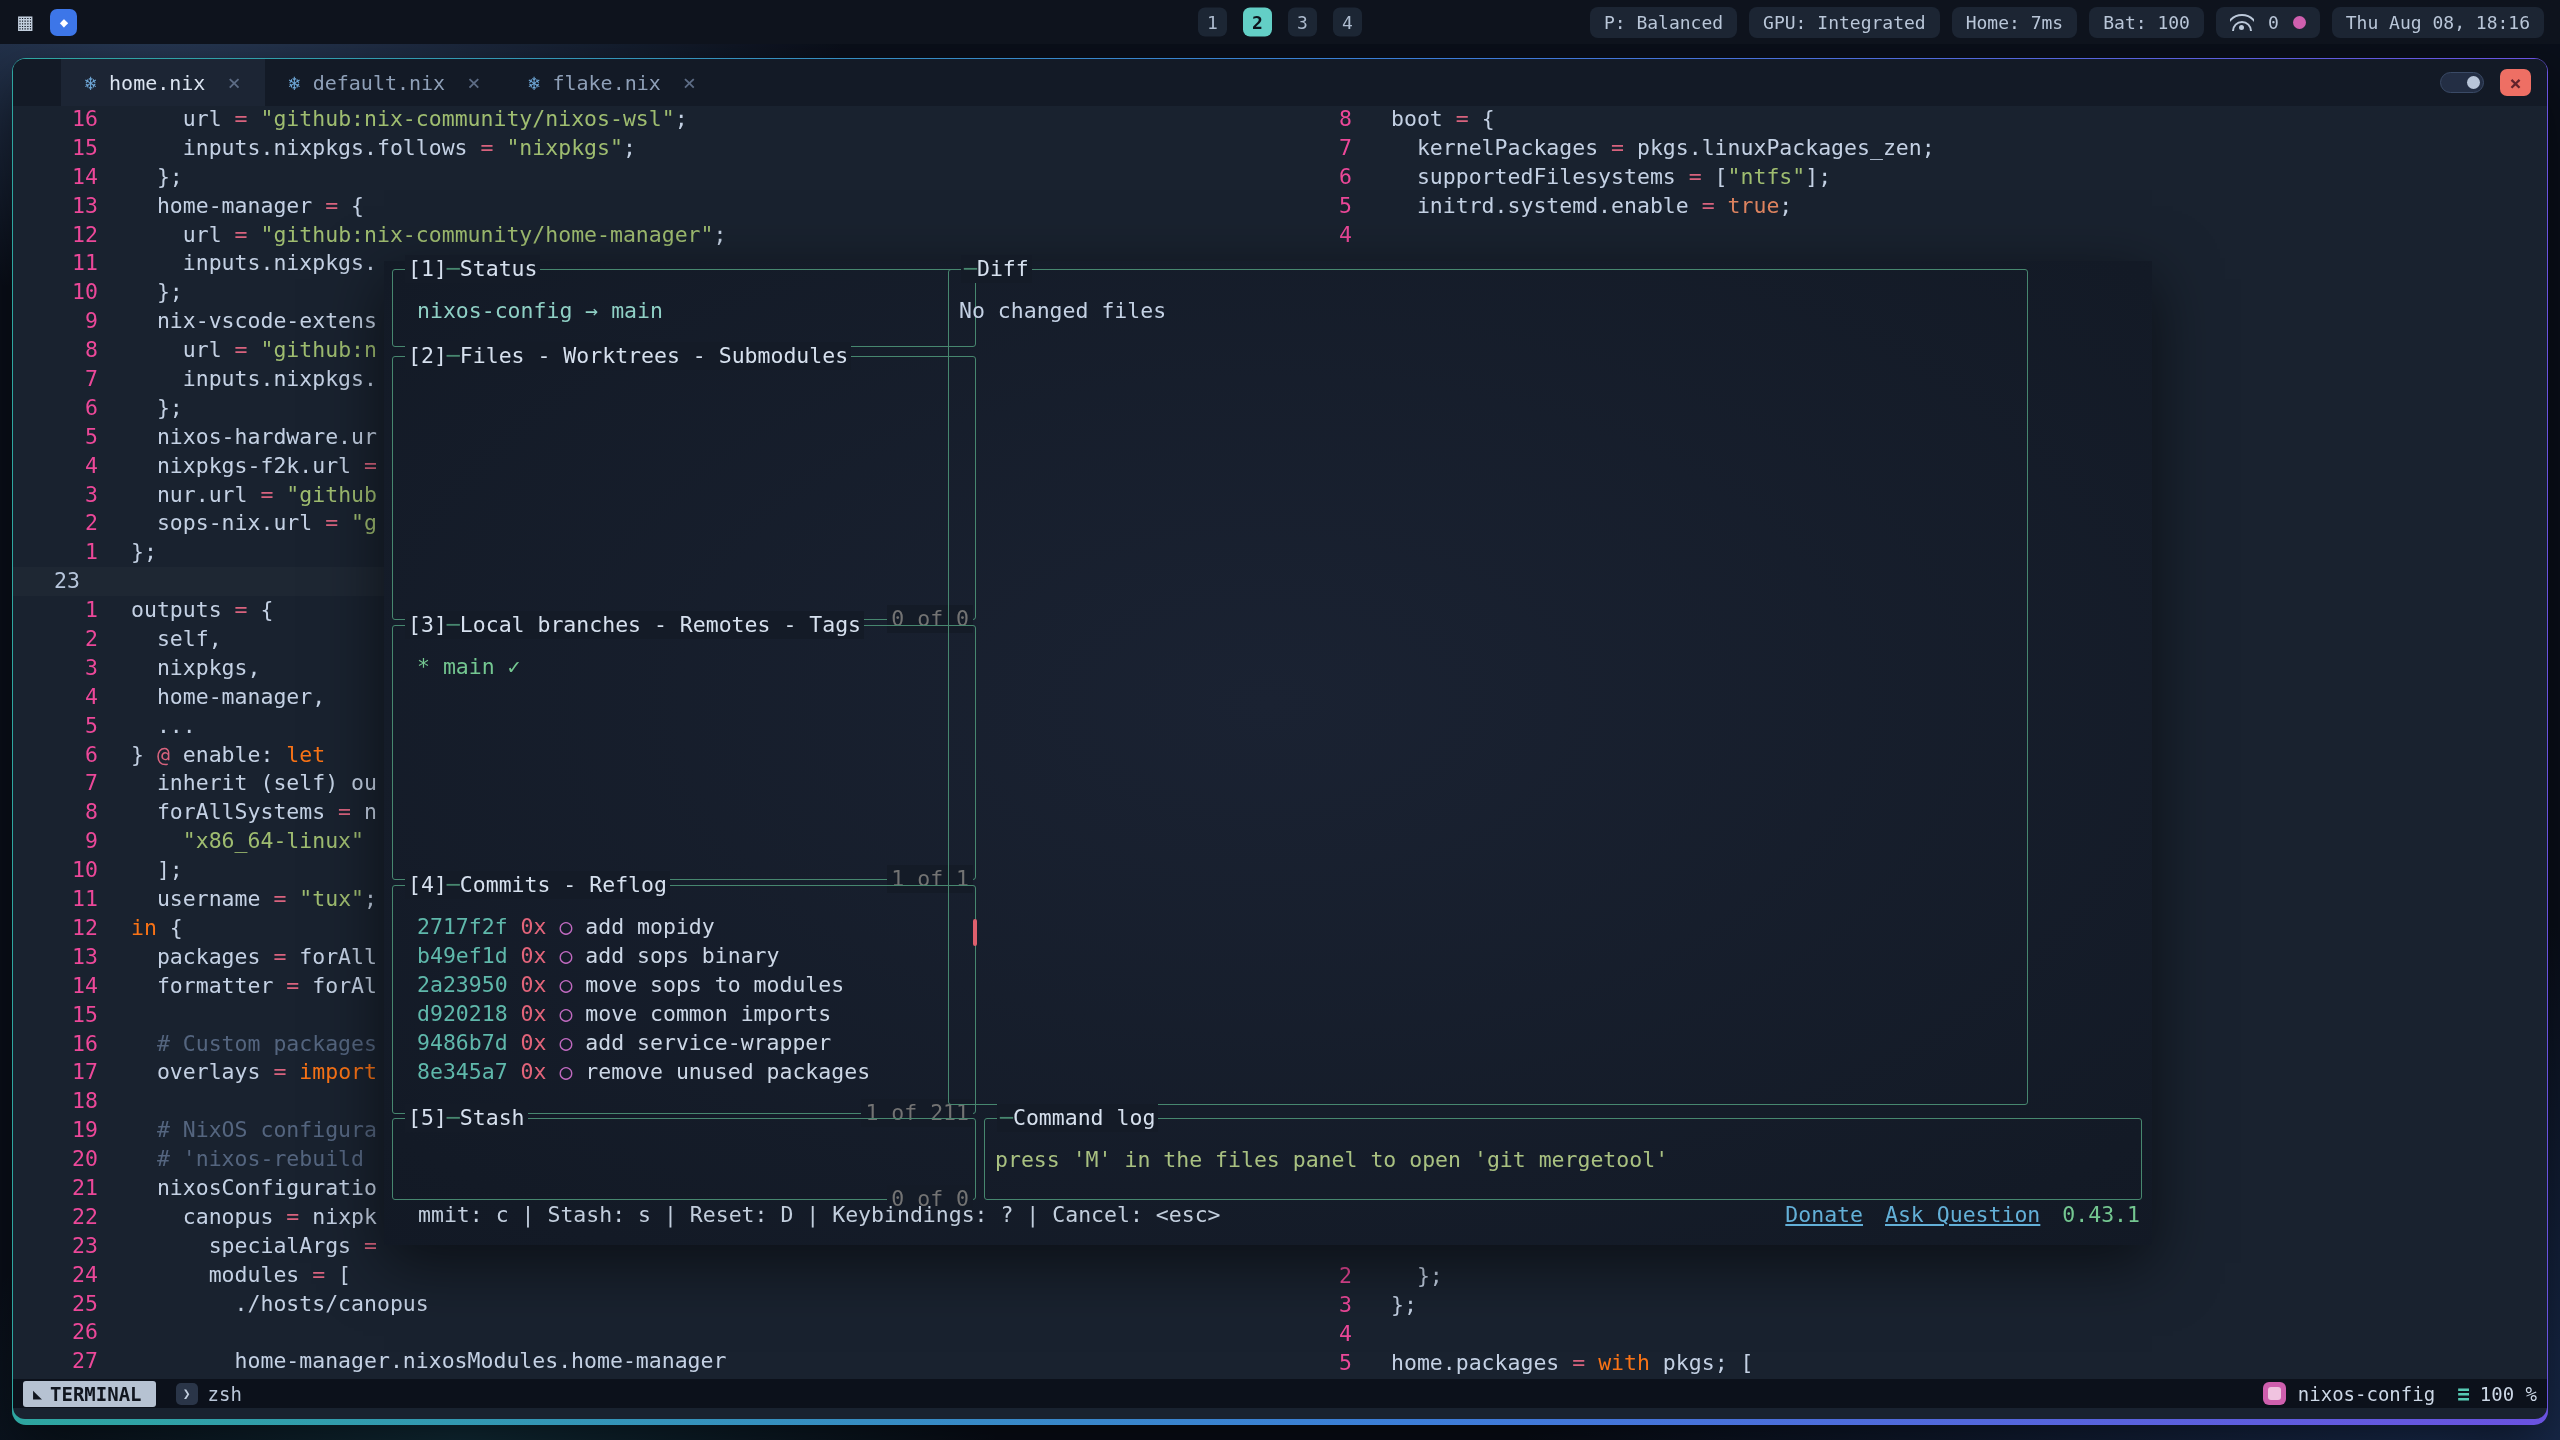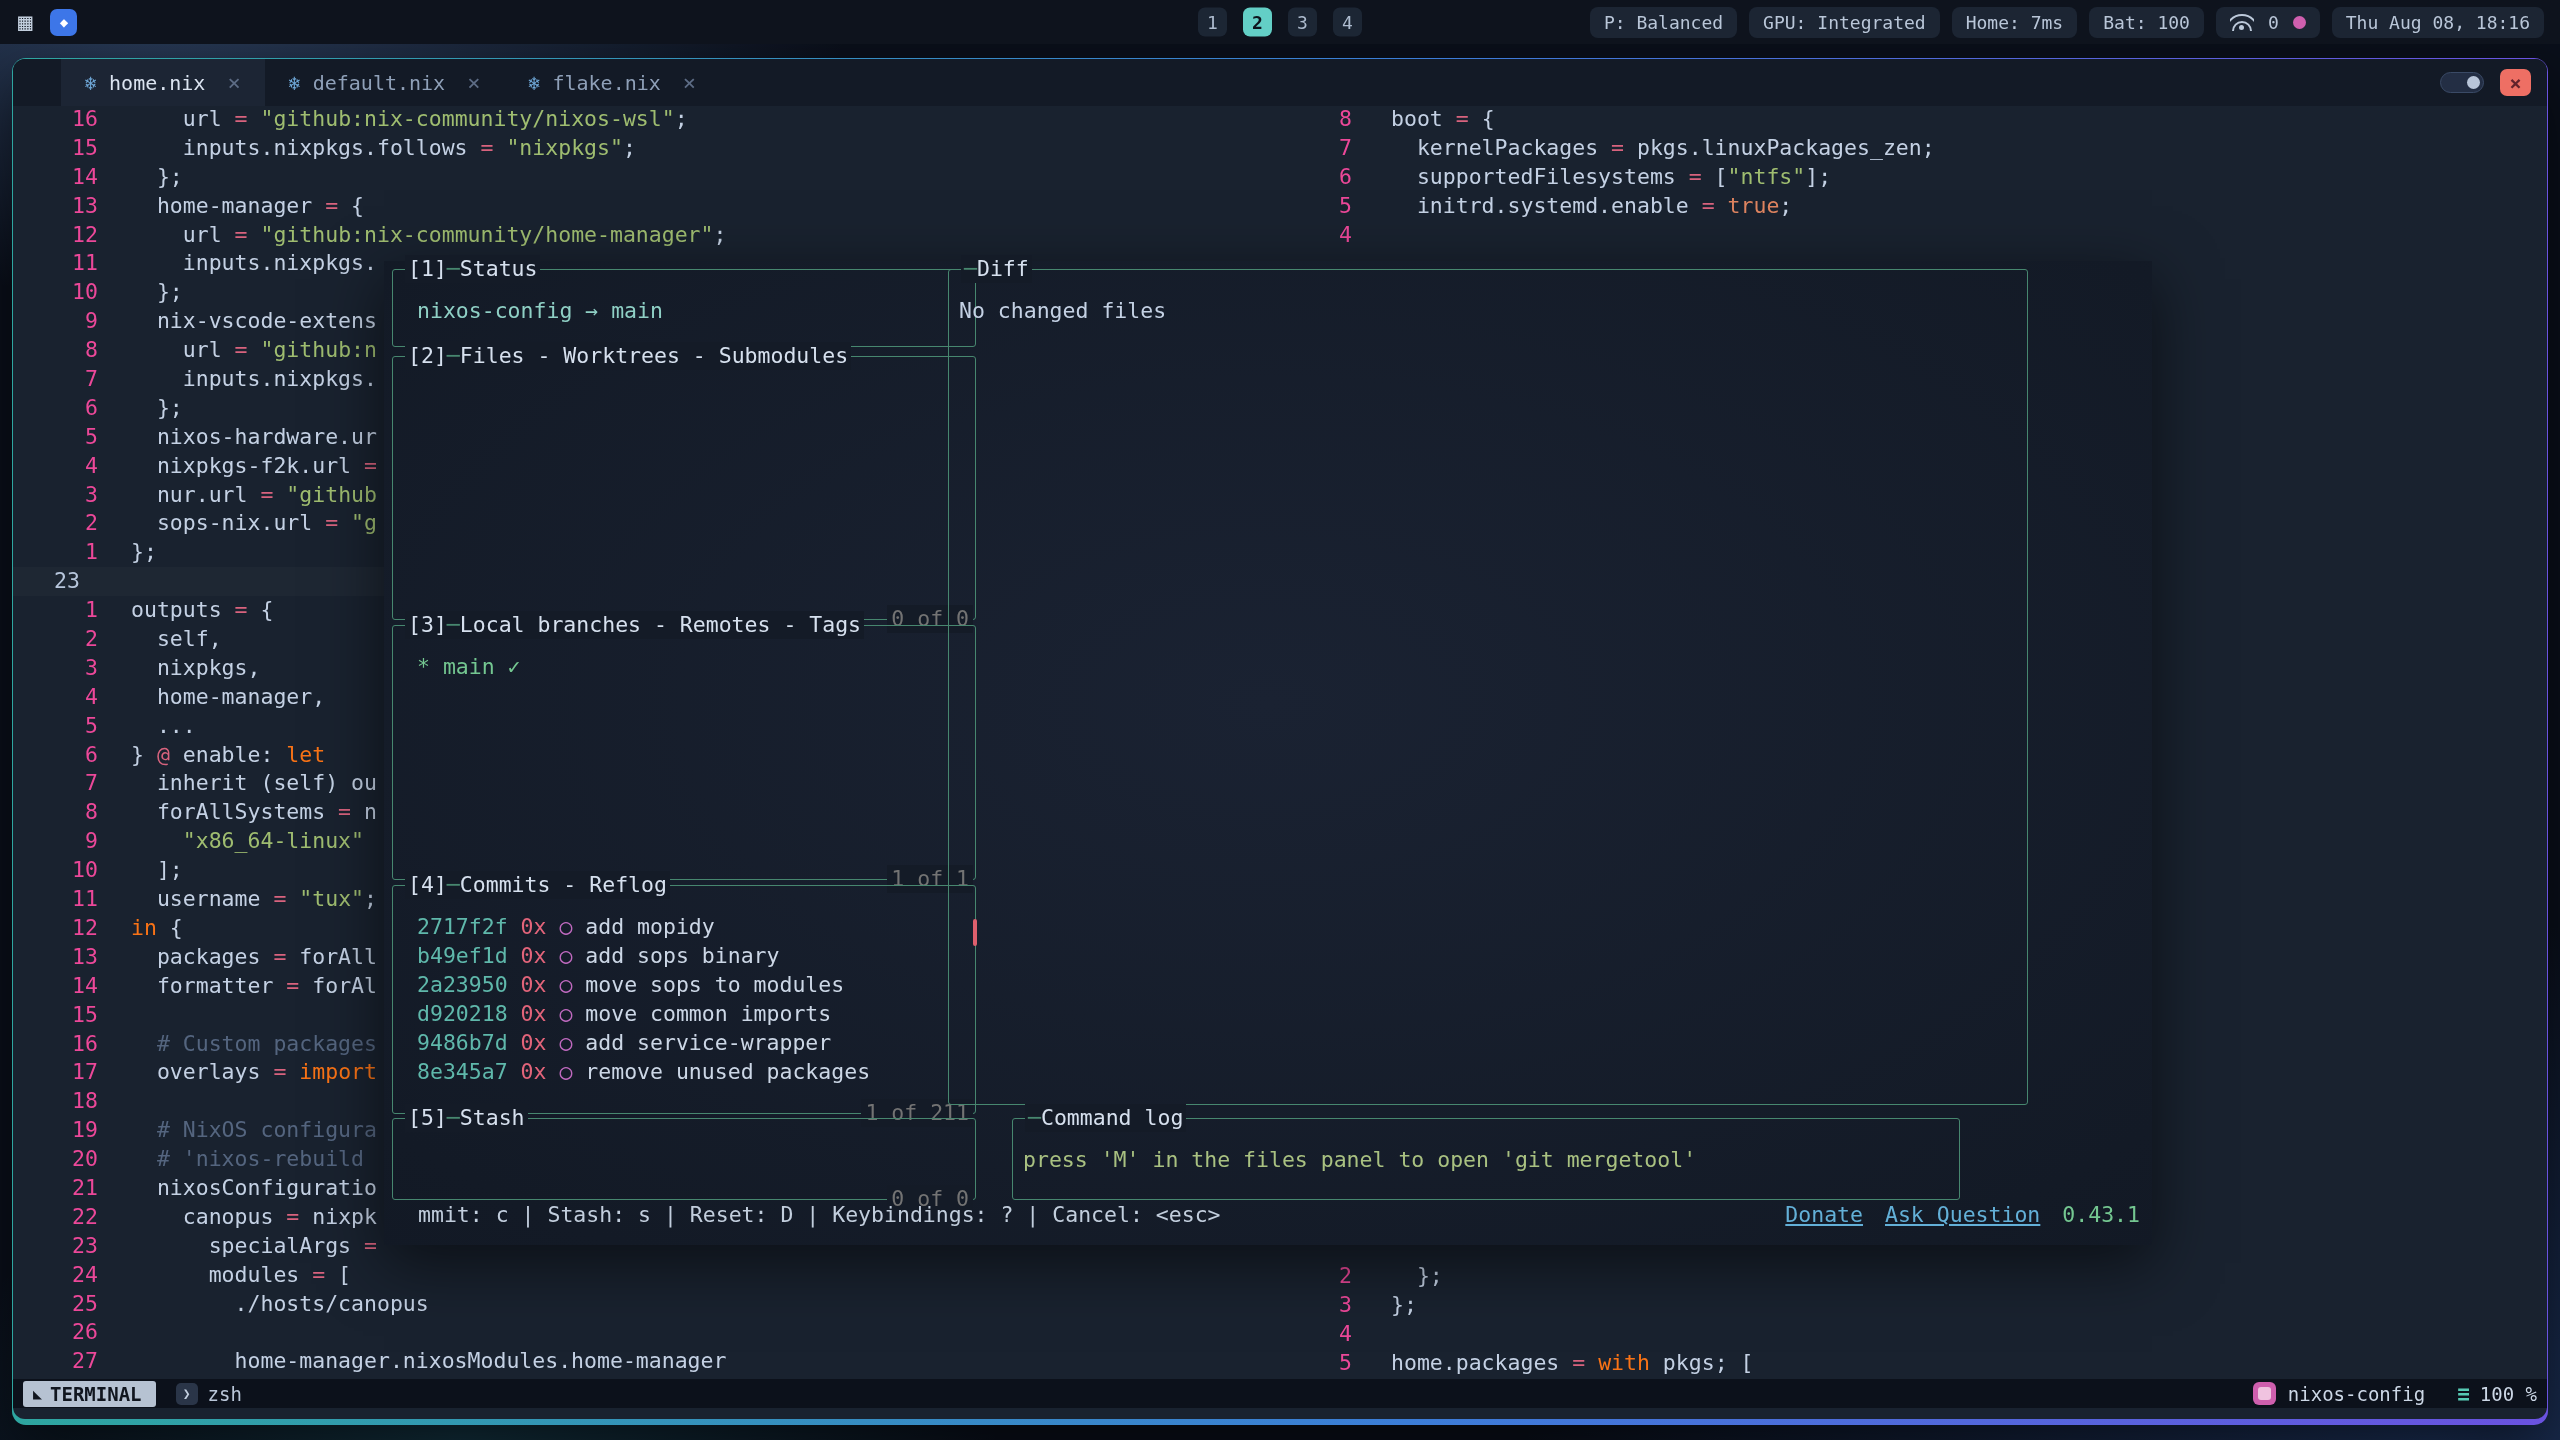--- a/index.html
+++ b/index.html
@@ -62,21 +62,21 @@
   .lazygit{position:absolute;left:371px;top:202px;width:1768px;height:984px;
     background:radial-gradient(120% 120% at 50% 45%, #1a2232 0%, #131a26 55%, #0e1420 100%);
     box-shadow:0 18px 60px rgba(0,0,0,.55);z-index:5;font-size:21.5px}
   .panel{position:absolute;border:1px solid #47876f;border-radius:3px}
   #p-status{left:8px;top:8px;width:584px;height:78px}
   #p-files{left:8px;top:95px;width:584px;height:264px}
   #p-branches{left:8px;top:364px;width:584px;height:255px}
   #p-commits{left:8px;top:624px;width:584px;height:229px}
   #p-stash{left:8px;top:857px;width:584px;height:82px}
   #p-diff{left:564px;top:8px;width:1080px;height:836px}
-  #p-cmdlog{left:628px;top:857px;width:948px;height:82px}
+  #p-cmdlog{left:600px;top:857px;width:1158px;height:82px}
   .p-title{position:absolute;top:-15px;left:12px;background:#141b27;padding:0 3px;display:flex;line-height:28px;white-space:pre;color:#d6e0ee}
   .pt-dash::before{content:"─";color:#47876f}
   .p-counter{position:absolute;bottom:-14px;right:2px;background:#141b27;padding:0 4px;color:#737373;line-height:28px}
   .p-content{padding:26px 24px 0;line-height:29px;white-space:pre}
   .p-content.tight{padding:26px 10px 0}
   .st-text{color:#8fd0c5}
   .br-item{color:#74c791}
   .cmd-text{color:#a9c181}
   #commit-list{padding:26px 0 0 24px}
   .commit{height:29px;line-height:29px;white-space:pre}
@@ -85,21 +85,21 @@
   .lg-footer{position:absolute;left:34px;right:12px;top:941px;display:flex;justify-content:space-between;color:#c2cedd;white-space:pre}
   .lg-links{display:flex;gap:22px}
   .link{color:#63b0d8;text-decoration:underline}
   .version{color:#74c791}
   
   .bbar{position:absolute;left:0;right:0;bottom:11px;height:29px;background:#0c111b;display:flex;align-items:center;padding:0 10px;font-size:19px;z-index:6}
   .mode{display:flex;align-items:center;gap:8px;background:#b6c2d2;color:#11161f;font-weight:bold;padding:2px 14px 2px 10px;border-radius:3px}
   .mode-icon{font-size:15px}
   .shell{display:flex;align-items:center;gap:10px;margin-left:20px;color:#b9c6d8}
   .shell-chip{width:22px;height:22px;border-radius:5px;background:#2a3548;color:#c3cfe0;display:flex;align-items:center;justify-content:center;font-size:13px}
-  .b-right{margin-left:auto;display:flex;align-items:center;gap:32px}
+  .b-right{margin-left:auto;display:flex;align-items:center;gap:22px}
   .repo{display:flex;gap:12px;align-items:center;color:#ccd7e6}
   .repo-chip{width:23px;height:23px;border-radius:6px;background:#cf5fae;position:relative}
   .repo-chip::after{content:"";position:absolute;left:5px;top:5px;width:13px;height:13px;border-radius:3px;background:#f0c3e0}
   .pct{display:flex;gap:10px;align-items:center;color:#ccd7e6}
   .pct-icon{color:#56c9b3;font-weight:bold;font-size:21px}
 </style>
 </head>
 <body>
 
 <div class="topbar">

